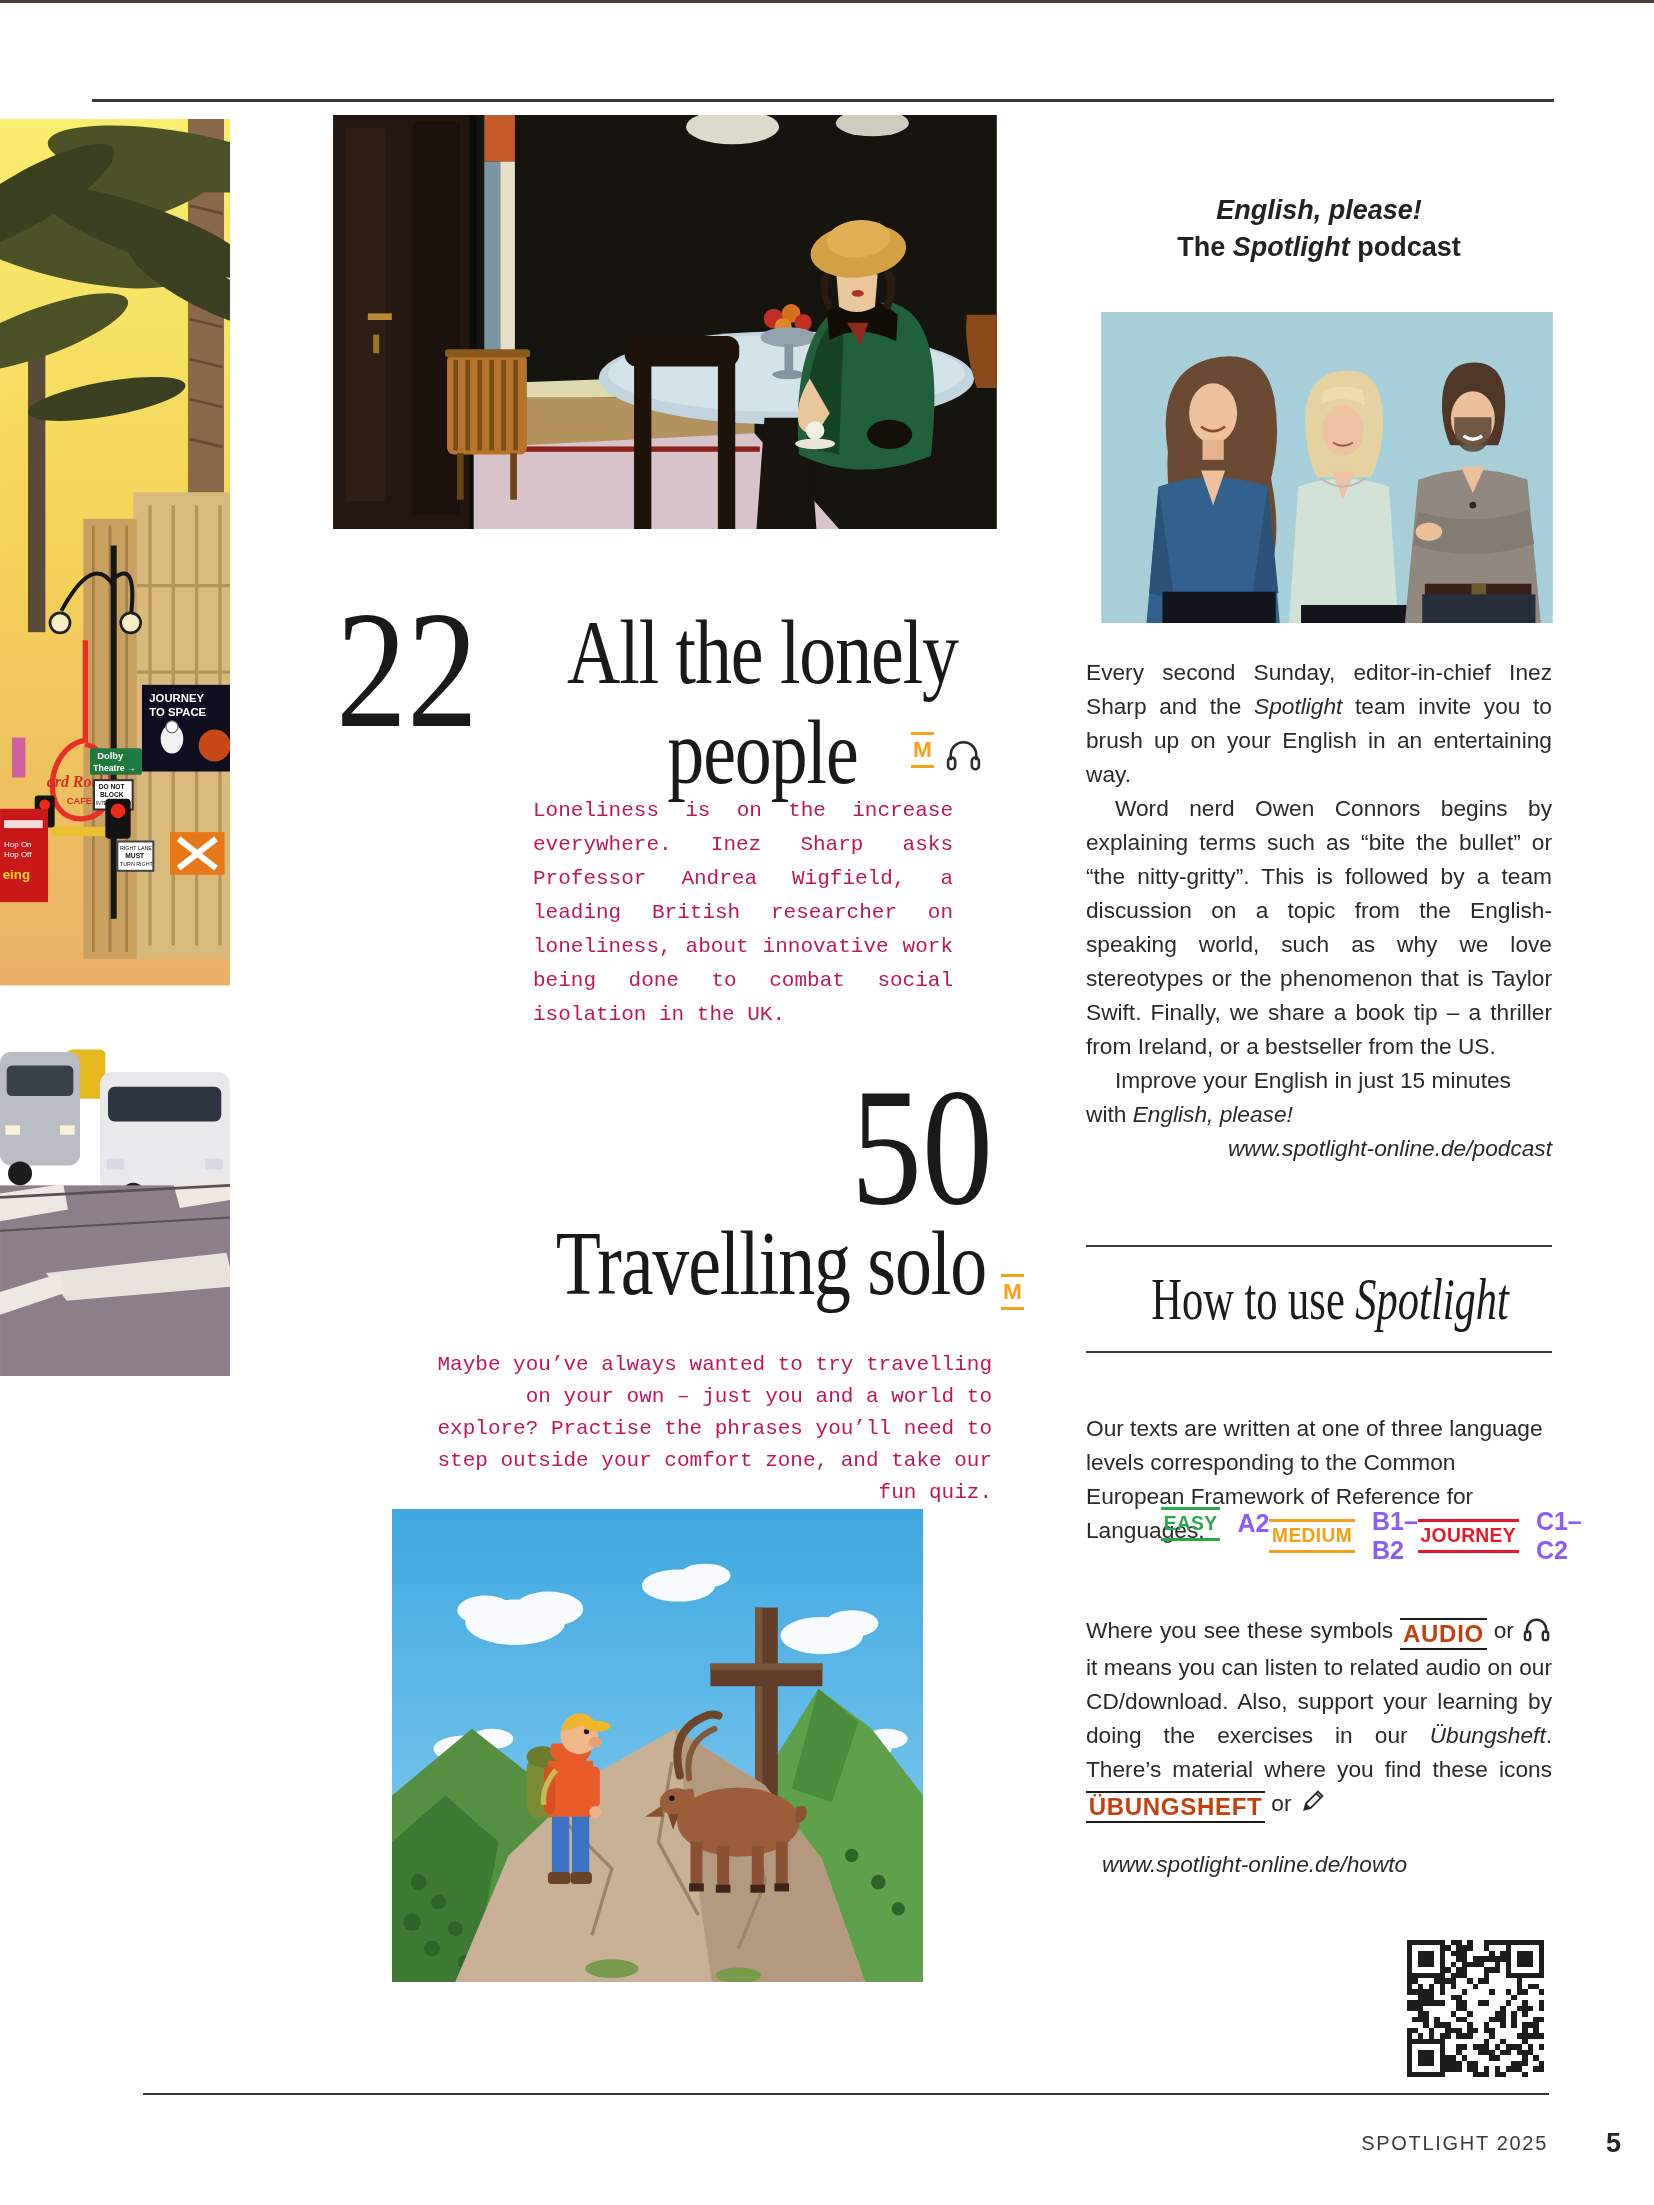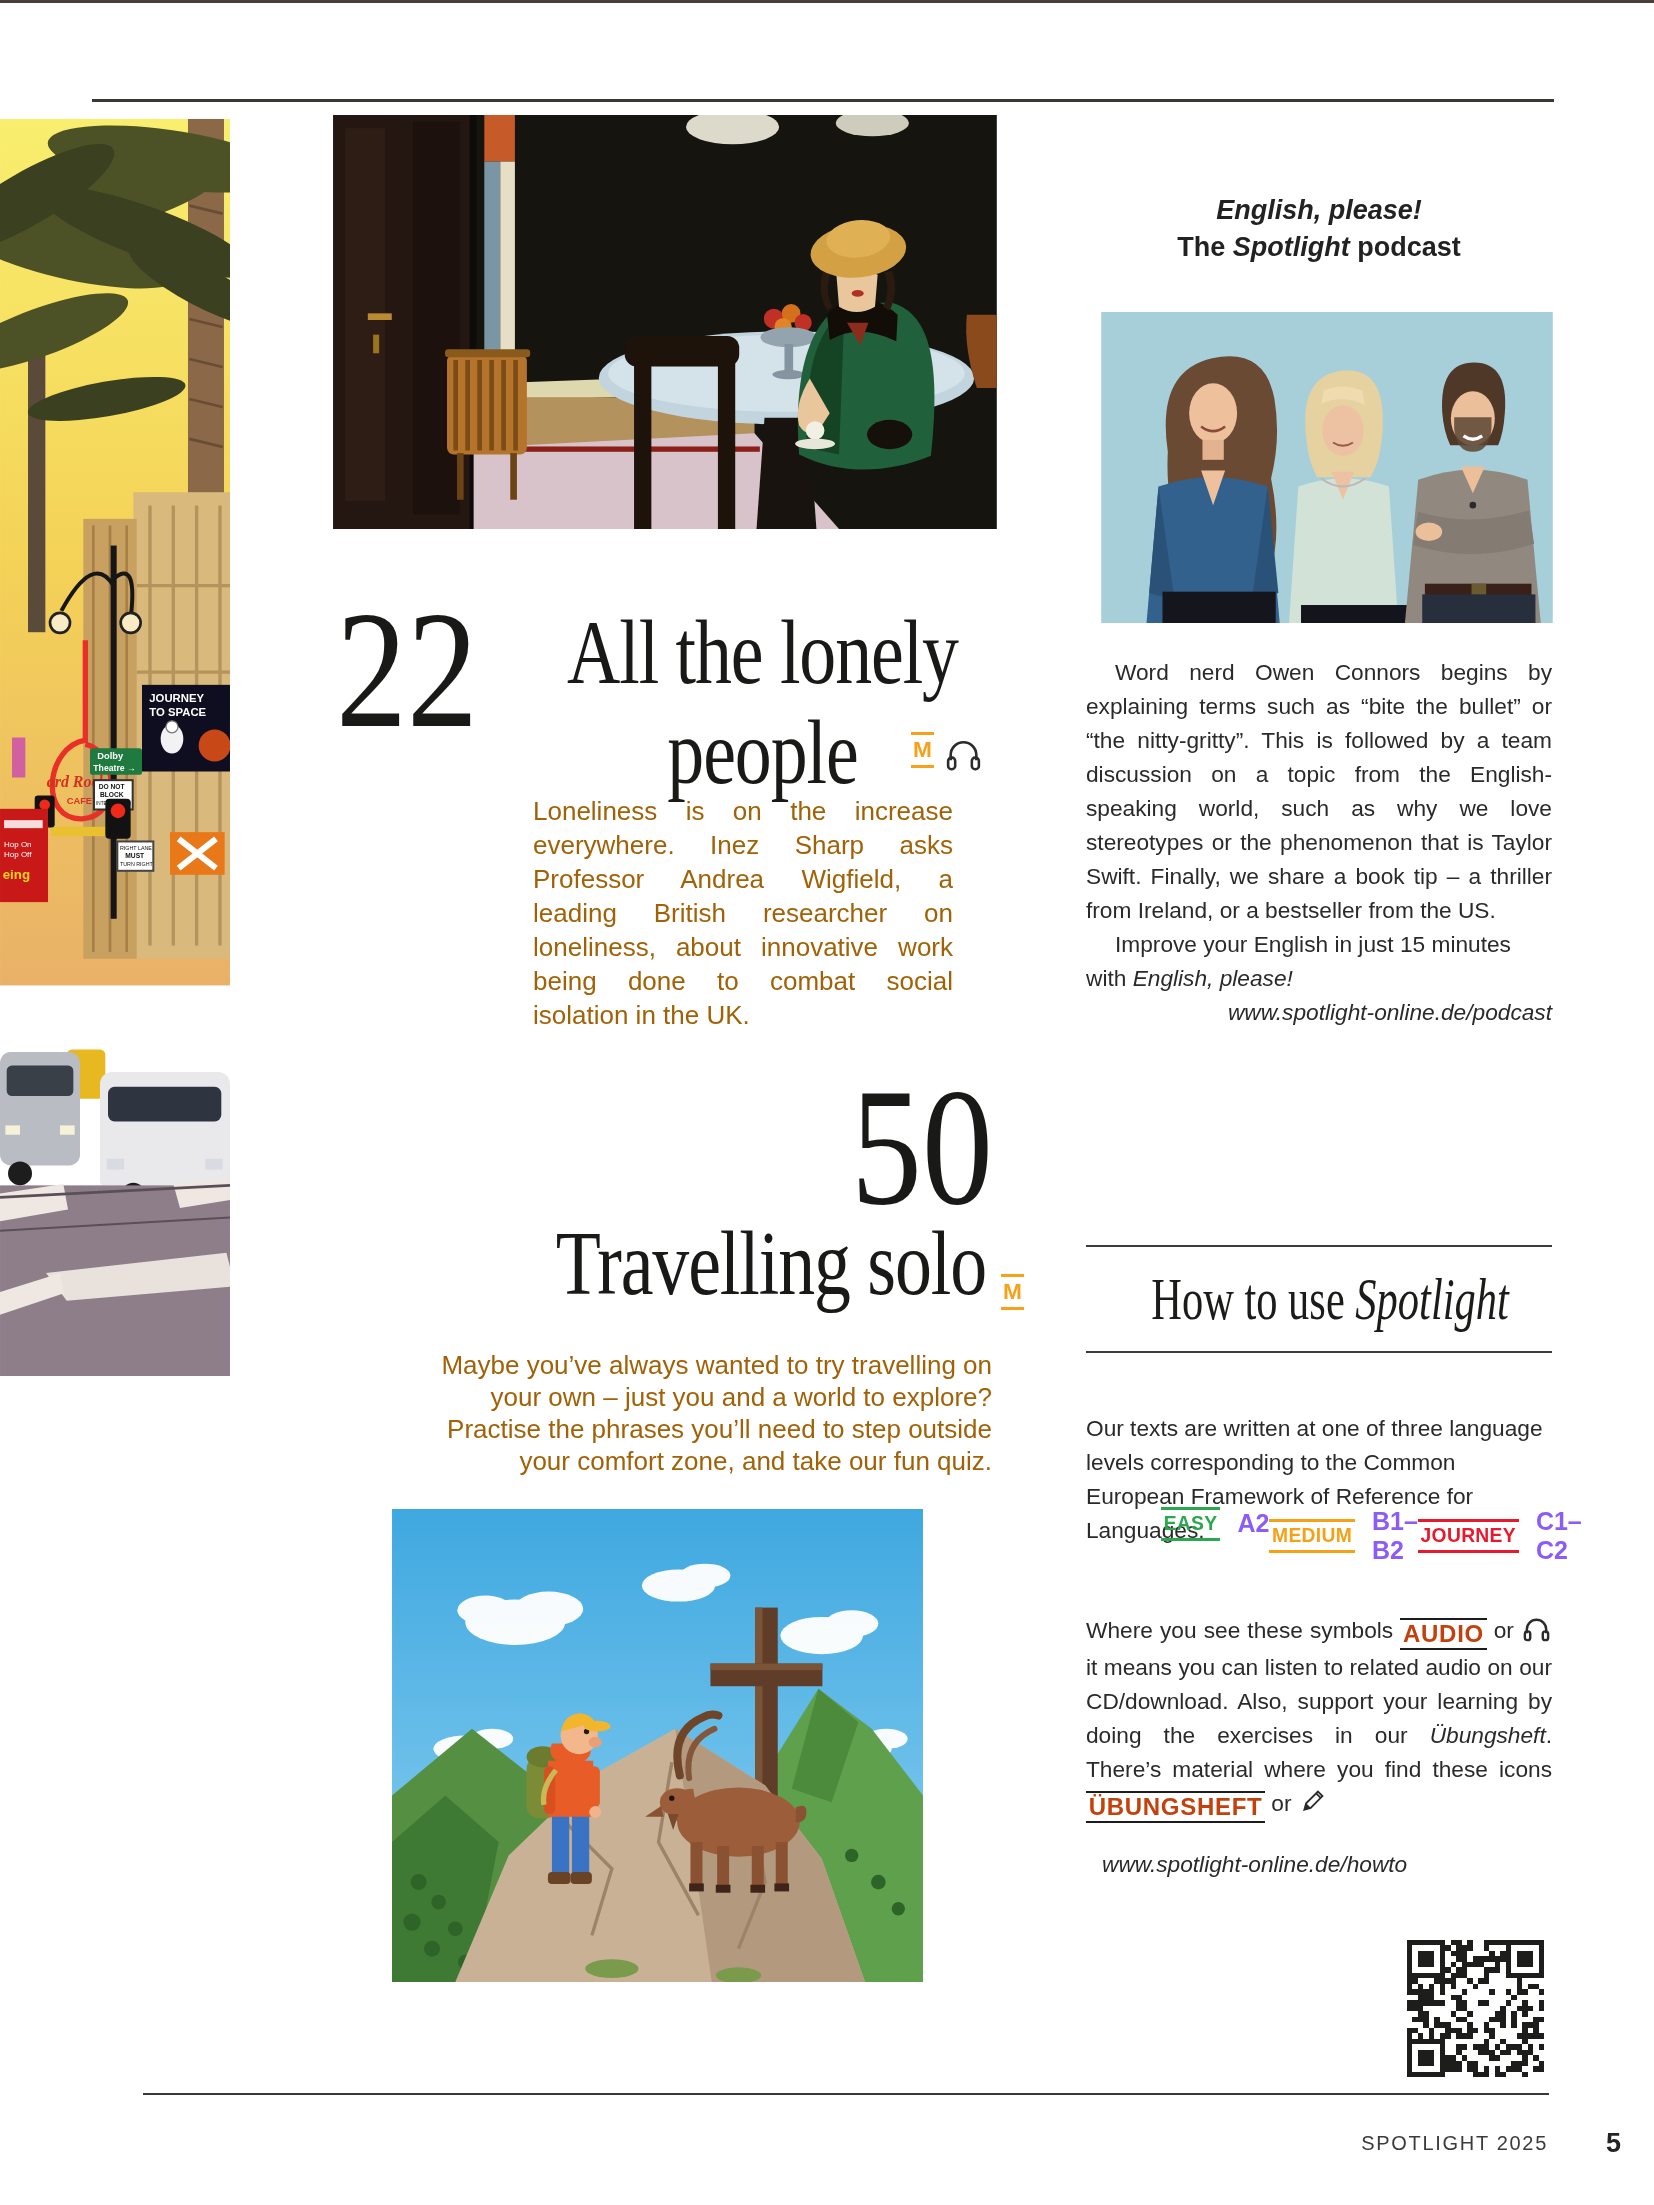--- a/index.html
+++ b/index.html
@@ -10,21 +10,21 @@
   
   #top-edge{left:0;top:0;width:1654px;height:3.3px;background:#4a3f38;}
   #top-rule{left:92px;top:99px;width:1462px;height:2.7px;background:#3a3734;}
   #footer-rule{left:143px;top:2093px;width:1406px;height:2px;background:#3a3734;}
 
   
   .disp{font-family:"Liberation Serif",serif;color:#191917;font-weight:400;}
   .feature-num{font-size:167px;line-height:1;transform:scaleX(.85);}
   .feature-title{font-size:90px;line-height:100px;letter-spacing:-1.3px;transform:scaleX(.82);}
 
-  .serif-par{font-family:Liberation Sans, sans-serif;font-size:26px;line-height:34px;color:#a16207;}
+  .serif-par{font-family:Liberation Mono, monospace;font-size:21px;line-height:34px;color:#be185d;}
 
   
   .sans-par{font-size:22.7px;line-height:34px;color:#2a2a2a;text-align:justify;}
   .indent{text-indent:29px;}
   .it{font-style:italic;}
   .podcast-head{font-size:27px;line-height:37px;font-weight:700;text-align:center;color:#222;}
 
   .howto-head{font-family:"Liberation Serif",serif;font-size:59px;color:#1b1b19;
               transform:scaleX(.72);transform-origin:center top;white-space:nowrap;text-align:center;}
   .hrule{height:2px;background:#3b3b3a;}
@@ -314,20 +314,21 @@
         <path d="M476 300 q80 24 166 -2 l8 50 q-90 30 -182 2 Z" fill="#847b73"></path>
         <ellipse cx="492" cy="330" rx="20" ry="14" fill="#eabf9a"></ellipse>
         <rect x="486" y="408" width="160" height="18" fill="#3a2018"></rect>
         <rect x="556" y="408" width="22" height="18" fill="#6a5a30"></rect>
         <rect x="482" y="424" width="170" height="43" fill="#272f3d"></rect>
       </g>
     </svg>
   </figure>
 
   <div class="abs" style="left:1086px;top:655px;width:466px;">
+    <p class="sans-par" style="margin:0;"><span>Every second Sunday, editor-in-chief Inez Sharp and the </span><span class="it">Spotlight</span><span> team invite you to brush up on your English in an entertaining way.</span></p>
     <p class="sans-par indent" style="margin:0;">Word nerd Owen Connors begins by explaining terms such as “bite the bullet” or “the nitty-gritty”. This is followed by a team discussion on a topic from the English-speaking world, such as why we love stereotypes or the phenomenon that is Taylor Swift. Finally, we share a book tip – a thriller from Ireland, or a bestseller from the US.</p>
     <p class="sans-par indent" style="margin:0;text-align:left;"><span>Improve your English in just 15 minutes with </span><span class="it">English, please!</span></p>
     <p class="sans-par it" style="margin:0;text-align:right;"><a href="#">www.spotlight-online.de/podcast</a></p>
   </div>
 
   <div class="abs disp feature-num" style="left:336px;top:586px;transform-origin:left top;">22</div>
   <div class="abs disp feature-title" style="left:496px;top:603px;width:533px;text-align:center;transform-origin:center top;">
     <div>All the lonely</div>
 
     <div><span>people</span></div>

